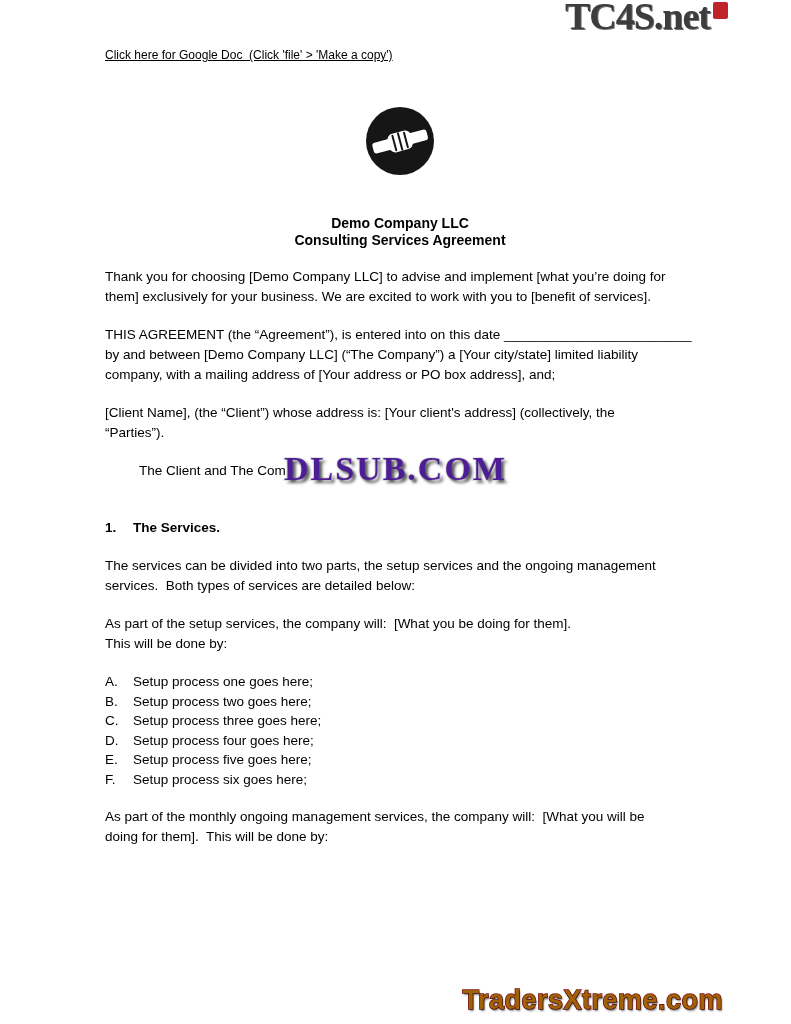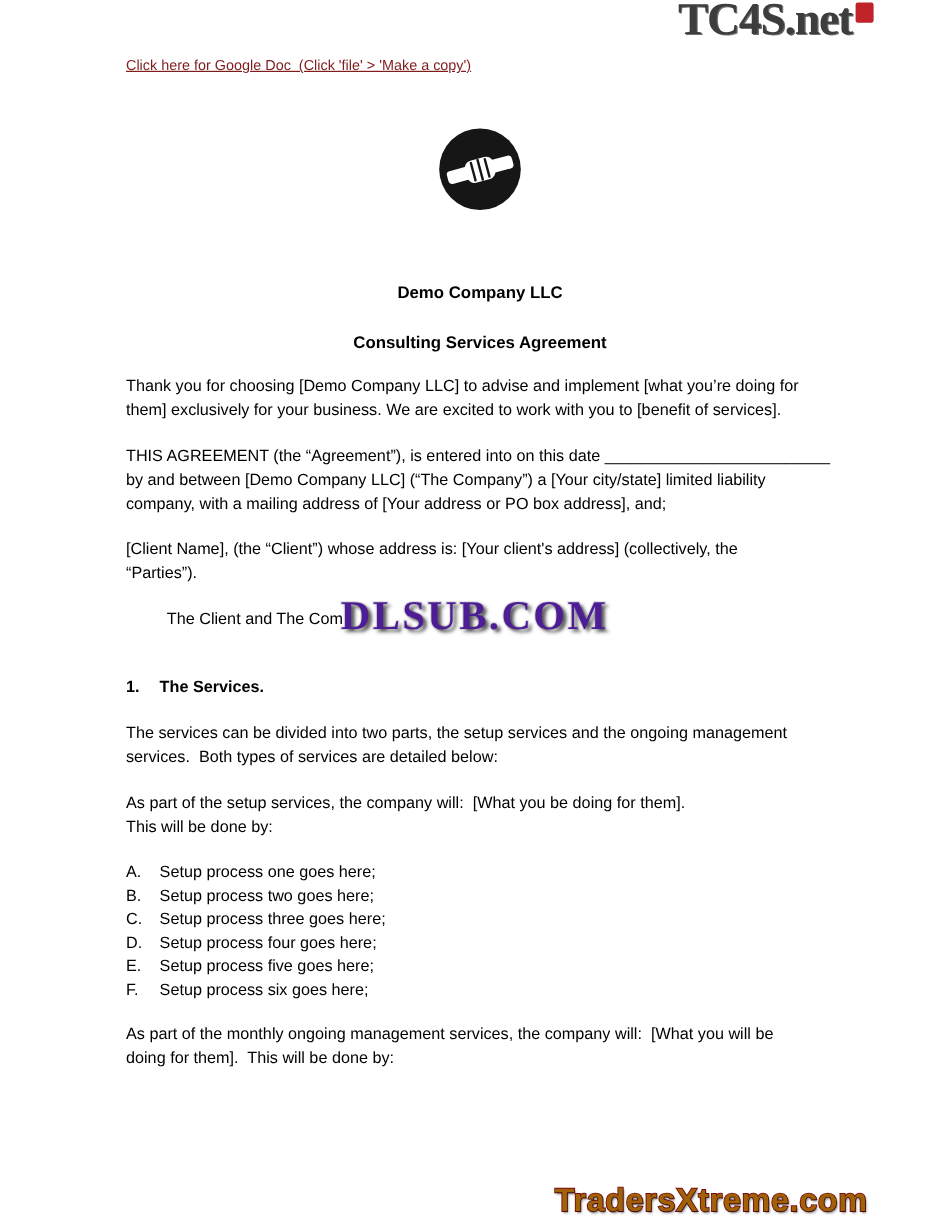--- a/index.html
+++ b/index.html
@@ -18,38 +18,37 @@
   .content {
     position: absolute;
     left: 105px;
     top: 0;
     width: 590px;
   }
 
   .link-row { padding-top: 45px; }
   .gdoc-link {
     font-size: 12px;
-    color: #7f1d1d;
+    color: #000000;
     white-space: pre;
     cursor: pointer;
     text-align: right;
   }
 
   .logo-row { margin-top: 42px; text-align: center; }
   .handshake { width: 72px; height: 72px; display: inline-block; }
 
   .company-name {
-    margin-top: 53px;
+    margin-top: 34px;
     font-size: 14px;
     line-height: 17px;
     text-align: center;
     font-weight: bold;
   }
   .doc-title {
-    margin-top: 25px;
     font-size: 14px;
     line-height: 17px;
     text-align: center;
     font-weight: bold;
   }
 
   p.body {
     margin: 18px 0 0 0;
     font-size: 13.5px;
     line-height: 20px;

